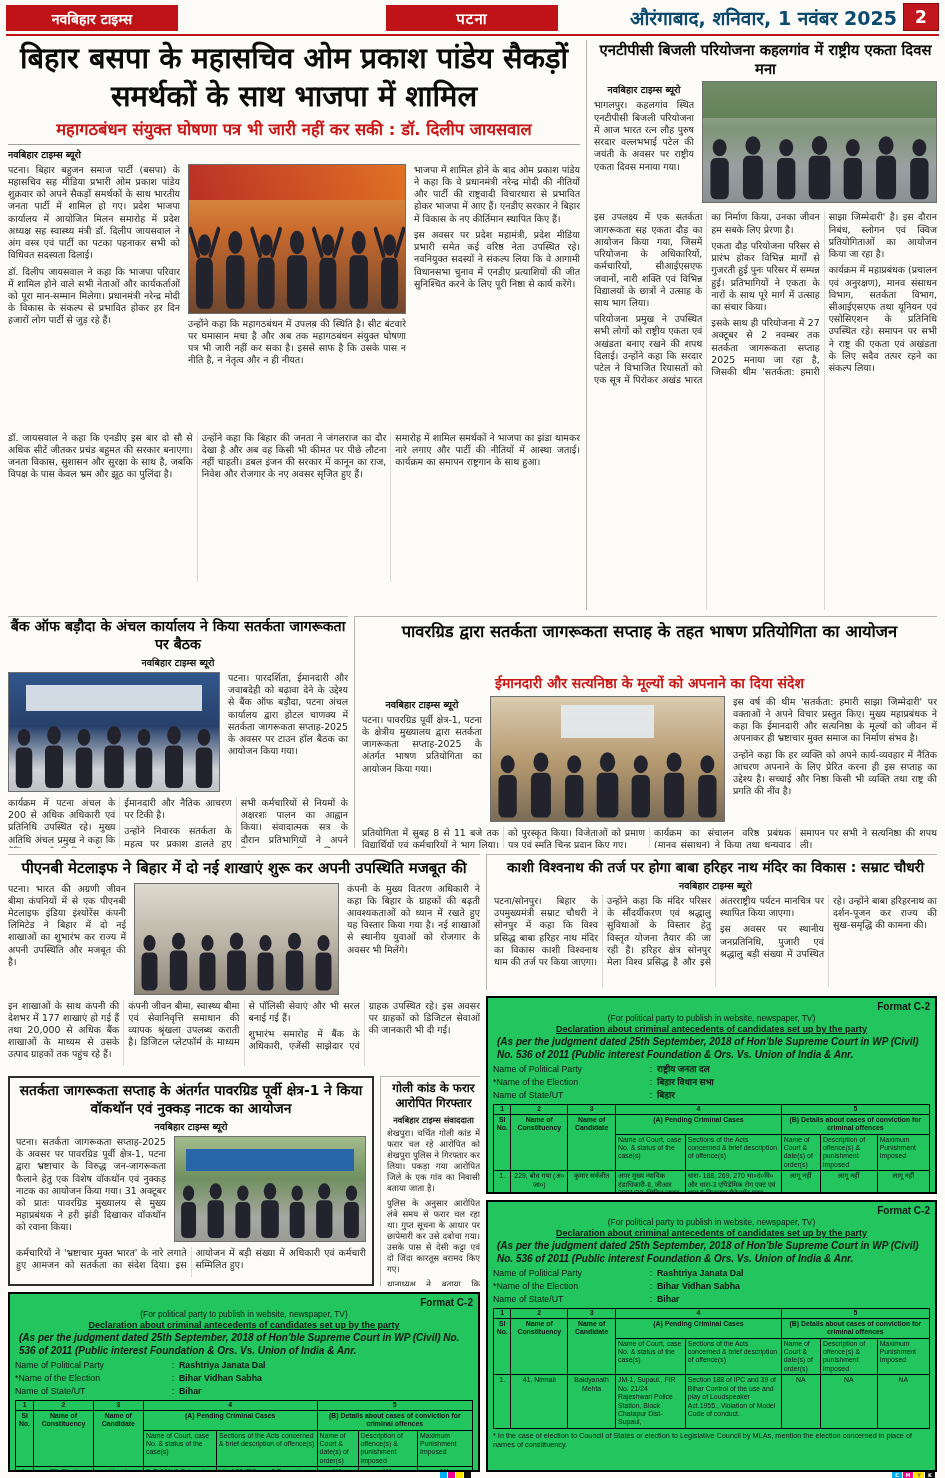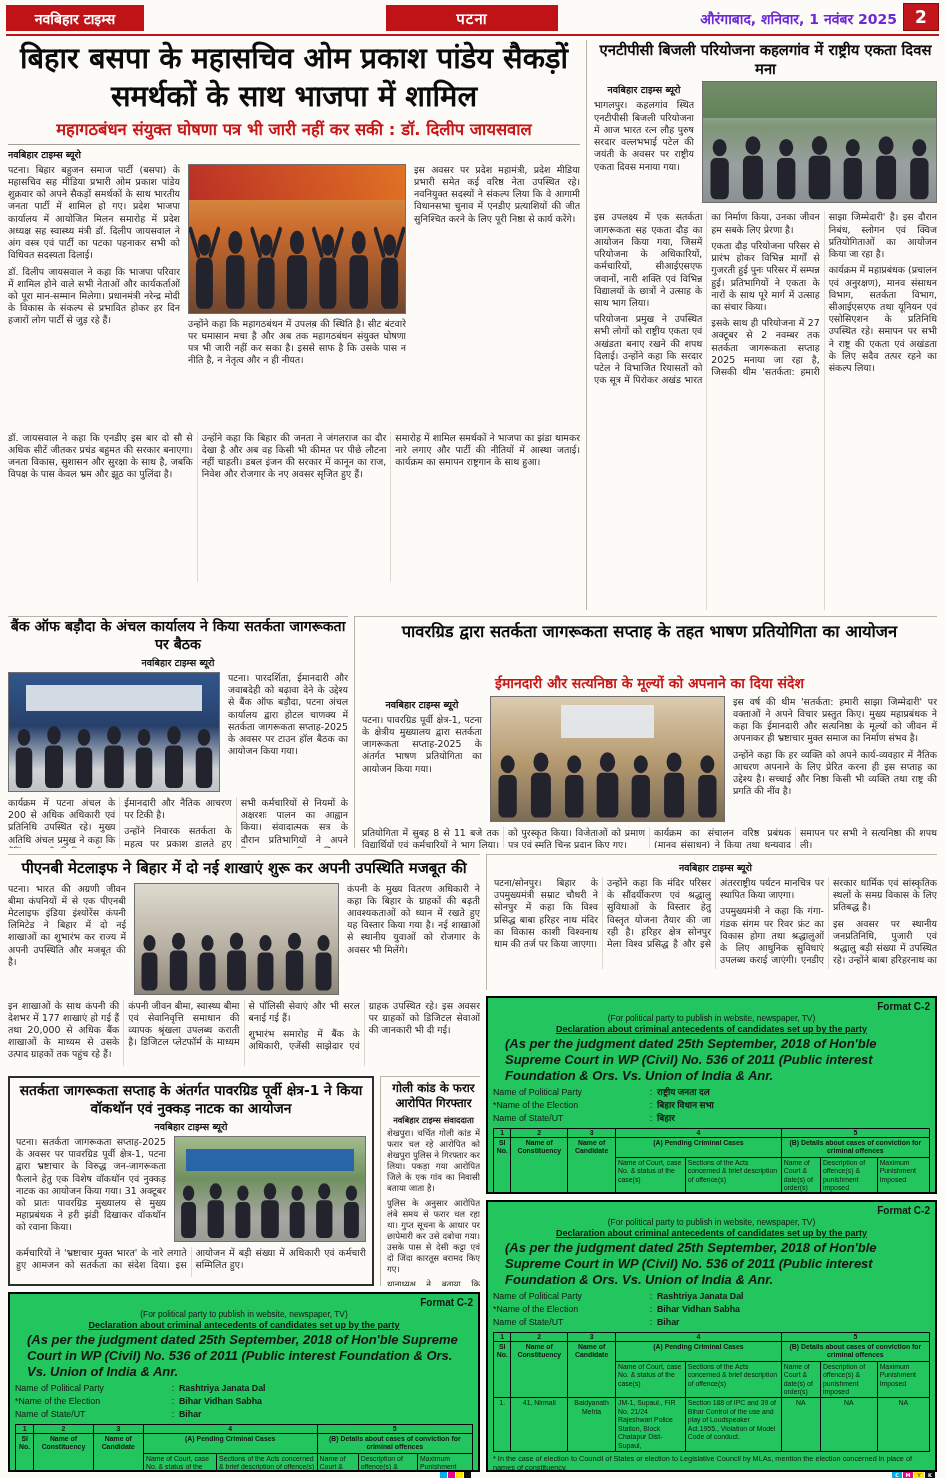--- a/index.html
+++ b/index.html
@@ -2,23 +2,23 @@
 <html lang="hi"><head>
 <meta charset="utf-8">
 <style>
   *{margin:0;padding:0;box-sizing:border-box;}
   html,body{width:945px;height:1478px;}
   body{background:#efede8;font-family:"DejaVu Sans","Liberation Sans",sans-serif;color:#151515;}
   .page{position:relative;width:945px;height:1478px;background:#fcfbf7;overflow:hidden;}
 
   
   .mast-box{background:#bf1317;color:#fff;font-weight:bold;display:flex;align-items:center;justify-content:center;}
-  .mast-left{position:absolute;left:6px;top:5px;width:138px;height:26px;font-size:14px;}
+  .mast-left{position:absolute;left:6px;top:5px;width:172px;height:26px;font-size:14px;}
   .mast-center{position:absolute;left:386px;top:5px;width:172px;height:26px;font-size:15px;letter-spacing:1px;}
-  .mast-date{position:absolute;right:48px;top:5px;height:26px;display:flex;align-items:center;font-size:14px;font-weight:bold;color:#6d28d9;}
+  .mast-date{position:absolute;right:48px;top:5px;height:26px;display:flex;align-items:center;font-size:19px;font-weight:bold;color:#0c4a6e;}
   .mast-page{position:absolute;right:6px;top:3px;width:36px;height:28px;background:#c0161c;color:#fff;font-size:17px;font-weight:bold;display:flex;align-items:center;justify-content:center;border:1.5px solid #870b0b;}
   .mast-rule{position:absolute;left:6px;right:6px;top:34px;height:2px;background:#bf1317;}
 
   
   .block{position:absolute;overflow:hidden;}
   .headline{font-weight:bold;text-align:center;color:#0b0b0b;line-height:1.3;margin:0 0 2px;}
   .hl-xl{font-size:29px;line-height:1.3;font-weight:800;}
   .subhead{color:#c81717;font-weight:bold;text-align:center;line-height:1.3;margin-top:32px;}
   .rule{border-bottom:1px solid #a39e95;margin:3px 0;}
   .byline{font-weight:bold;font-size:9.5px;text-align:center;margin:2px 0 3px;}
@@ -45,21 +45,21 @@
   .ph-pg::before{content:"";position:absolute;left:30%;right:30%;top:7%;height:26%;background:#e4ebf1;opacity:.9;}
   .ph-pnb{background:linear-gradient(180deg,#dedacf 0%,#bab3a5 55%,#8e8779 100%);}
   .ph-walk{background:linear-gradient(180deg,#a3bb8d 0%,#70905f 40%,#a8a8a2 78%,#9b9b96 100%);}
   .ph-walk::before{content:"";position:absolute;left:6%;right:6%;top:12%;height:21%;background:#1f5fae;opacity:.9;}
 
   
   .c2box{border:2px solid #000;background:#22c55e;padding:3px 5px;font-family:"Liberation Sans","DejaVu Sans",sans-serif;}
   .c2-format{text-align:right;font-weight:bold;font-size:10px;line-height:1.15;}
   .c2-pub{text-align:center;font-size:8.4px;line-height:1.2;}
   .c2-title{text-align:center;font-weight:bold;font-size:9px;text-decoration:underline;line-height:1.2;margin-top:1px;}
-  .c2-judg{font-weight:bold;font-style:italic;font-size:13px;line-height:1.22;margin:2px 12px;}
+  .c2-judg{font-weight:bold;font-style:italic;font-size:10px;line-height:1.22;margin:2px 4px;}
   .c2-field{display:flex;font-size:8.8px;line-height:1.5;}
   .c2-flabel{width:152px;flex-shrink:0;}
   .c2-colon{width:12px;text-align:center;flex-shrink:0;}
   .c2-fval{font-weight:bold;}
   .c2-table{width:100%;border-collapse:collapse;table-layout:fixed;margin-top:2px;}
   .c2-table td{border:1px solid #000;font-size:6.9px;line-height:1.22;padding:1px 2px;vertical-align:top;text-align:center;}
   .c2-table td.lt{text-align:left;}
   .c2-table tr.nums td{font-weight:bold;padding:0 2px;}
   .c2-table tr.heads td{font-weight:bold;}
   .c2-foot{font-size:7.3px;line-height:1.25;margin-top:2px;}
@@ -136,20 +136,21 @@
           <svg class="crowd" viewBox="0 0 140 36" preserveAspectRatio="none">
               <use href="#crowd-row"></use>
               <use href="#crowd-arms"></use>
             </svg>
         </figure>
         <div class="body" style="margin-top:4px">
           <p>उन्होंने कहा कि महागठबंधन में उपलब़ की स्थिति है। सीट बंटवारे पर घमासान मचा है और अब तक महागठबंधन संयुक्त घोषणा पत्र भी जारी नहीं कर सका है। इससे साफ है कि उसके पास न नीति है, न नेतृत्व और न ही नीयत।</p>
         </div>
       </div>
       <div class="bcol body" style="flex:1">
+        <p>भाजपा में शामिल होने के बाद ओम प्रकाश पांडेय ने कहा कि वे प्रधानमंत्री नरेन्द्र मोदी की नीतियों और पार्टी की राष्ट्रवादी विचारधारा से प्रभावित होकर भाजपा में आए हैं। एनडीए सरकार ने बिहार में विकास के नए कीर्तिमान स्थापित किए हैं।</p>
         <p>इस अवसर पर प्रदेश महामंत्री, प्रदेश मीडिया प्रभारी समेत कई वरिष्ठ नेता उपस्थित रहे। नवनियुक्त सदस्यों ने संकल्प लिया कि वे आगामी विधानसभा चुनाव में एनडीए प्रत्याशियों की जीत सुनिश्चित करने के लिए पूरी निष्ठा से कार्य करेंगे।</p>
       </div>
     </div>
     <div class="body cols-3" style="height:150px">
       <p>डॉ. जायसवाल ने कहा कि एनडीए इस बार दो सौ से अधिक सीटें जीतकर प्रचंड बहुमत की सरकार बनाएगा। जनता विकास, सुशासन और सुरक्षा के साथ है, जबकि विपक्ष के पास केवल भ्रम और झूठ का पुलिंदा है।</p>
       <p>उन्होंने कहा कि बिहार की जनता ने जंगलराज का दौर देखा है और अब वह किसी भी कीमत पर पीछे लौटना नहीं चाहती। डबल इंजन की सरकार में कानून का राज, निवेश और रोजगार के नए अवसर सृजित हुए हैं।</p>
       <p>समारोह में शामिल समर्थकों ने भाजपा का झंडा थामकर नारे लगाए और पार्टी की नीतियों में आस्था जताई। कार्यक्रम का समापन राष्ट्रगान के साथ हुआ।</p>
     </div>
   </section>
 
@@ -239,25 +240,25 @@
       </div>
     </div>
     <div class="body cols-4" style="height:66px;margin-top:3px">
       <p>इन शाखाओं के साथ कंपनी की देशभर में 177 शाखाएं हो गई हैं तथा 20,000 से अधिक बैंक शाखाओं के माध्यम से उसके उत्पाद ग्राहकों तक पहुंच रहे हैं।</p>
       <p>कंपनी जीवन बीमा, स्वास्थ्य बीमा एवं सेवानिवृत्ति समाधान की व्यापक श्रृंखला उपलब्ध कराती है। डिजिटल प्लेटफॉर्म के माध्यम से पॉलिसी सेवाएं और भी सरल बनाई गई हैं।</p>
       <p>शुभारंभ समारोह में बैंक के अधिकारी, एजेंसी साझेदार एवं ग्राहक उपस्थित रहे। इस अवसर पर ग्राहकों को डिजिटल सेवाओं की जानकारी भी दी गई।</p>
     </div>
   </section>
 
   <section class="block hline vline" style="left:486px;top:854px;width:451px;height:136px;padding:4px 0 0 7px">
+    <h2 class="headline" style="font-size:13.8px">काशी विश्वनाथ की तर्ज पर होगा बाबा हरिहर नाथ मंदिर का विकास : सम्राट चौधरी</h2>
     <div class="byline">नवबिहार टाइम्स ब्यूरो</div>
     <div class="body cols-4" style="height:92px">
       <p>पटना/सोनपुर। बिहार के उपमुख्यमंत्री सम्राट चौधरी ने सोनपुर में कहा कि विश्व प्रसिद्ध बाबा हरिहर नाथ मंदिर का विकास काशी विश्वनाथ धाम की तर्ज पर किया जाएगा।</p>
       <p>उन्होंने कहा कि मंदिर परिसर के सौंदर्यीकरण एवं श्रद्धालु सुविधाओं के विस्तार हेतु विस्तृत योजना तैयार की जा रही है। हरिहर क्षेत्र सोनपुर मेला विश्व प्रसिद्ध है और इसे अंतरराष्ट्रीय पर्यटन मानचित्र पर स्थापित किया जाएगा।</p>
-      <p>उपमुख्यमंत्री ने कहा कि गंगा-गंडक संगम पर रिवर फ्रंट का विकास होगा तथा श्रद्धालुओं के लिए आधुनिक सुविधाएं उपलब्ध कराई जाएंगी। एनडीए सरकार धार्मिक एवं सांस्कृतिक स्थलों के समग्र विकास के लिए प्रतिबद्ध है।</p>
       <p>इस अवसर पर स्थानीय जनप्रतिनिधि, पुजारी एवं श्रद्धालु बड़ी संख्या में उपस्थित रहे। उन्होंने बाबा हरिहरनाथ का दर्शन-पूजन कर राज्य की सुख-समृद्धि की कामना की।</p>
     </div>
   </section>
 
   <section class="block c2box" style="left:486px;top:996px;width:451px;height:198px">
     <div class="c2-format">Format C-2</div>
     <div class="c2-pub">(For political party to publish in website, newspaper, TV)</div>
     <div class="c2-title">Declaration about criminal antecedents of candidates set up by the party</div>
     <div class="c2-judg">(As per the judgment dated 25th September, 2018 of Hon'ble Supreme Court in WP (Civil) No. 536 of 2011 (Public interest Foundation &amp; Ors. Vs. Union of India &amp; Anr.</div>
     <div class="c2-field">

